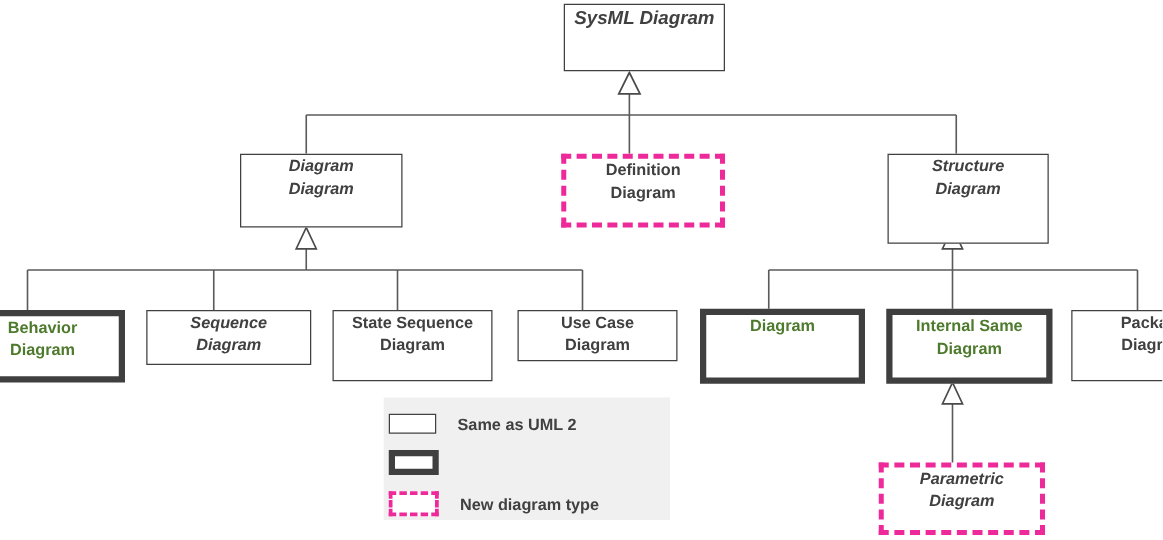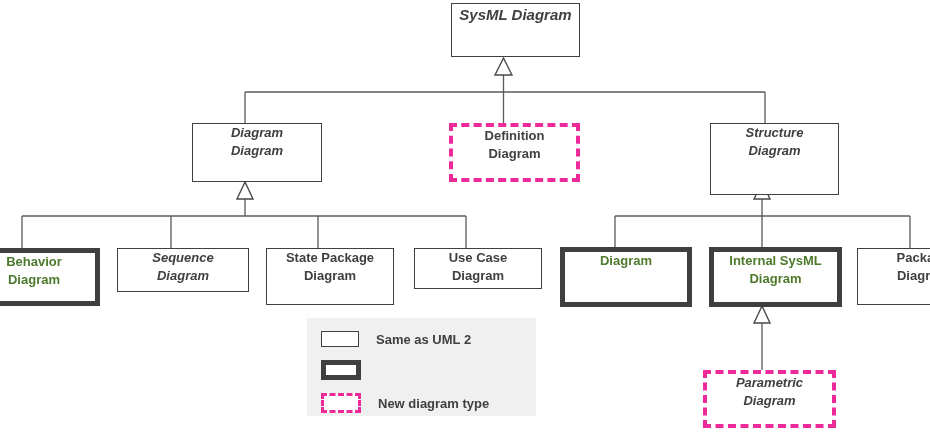--- a/index.html
+++ b/index.html
@@ -14,21 +14,21 @@
     text-align:center;font-weight:bold;font-size:13px;line-height:1.4;color:#404040;margin-left:12px;
   }
   .node.same{border:1.5px solid #404040;}
   .node.modified{border:5px solid #3f3f3f;}
   .node.new{border:4px dashed #ee2a9b;}
   .node.italic{font-style:italic;}
   .node.green{color:#4e7a2d;}
   .node.root{font-size:15px;}
   .legend{
     position:absolute;left:307px;top:318px;width:229px;height:98px;background:#f0f0f0;
-    box-sizing:border-box;padding:13px 0 0 14px;display:flex;flex-direction:column;gap:13px;
+    box-sizing:border-box;padding:13px 0 0 4px;display:flex;flex-direction:column;gap:13px;
   }
   .legend-row{display:flex;align-items:center;gap:17px;}
   .swatch{box-sizing:border-box;background:#fff;}
   .swatch.same{width:38px;height:16px;border:1.5px solid #404040;}
   .swatch.modified{width:40px;height:20px;border:5px solid #3f3f3f;}
   .swatch.new{width:40px;height:20px;border:3px dashed #ee2a9b;}
   .legend-label{font-weight:bold;font-size:13px;color:#404040;}
 </style>
 </head>
 <body>
@@ -85,33 +85,33 @@
 
   <div class="node modified green" style="left:-44px;top:248px;width:132px;height:58px;">
     <span>Behavior</span>
     <span>Diagram</span>
   </div>
   <div class="node same" style="left:105px;top:248px;width:132px;height:44px;font-style:italic;">
     <span>Sequence</span>
     <span>Diagram</span>
   </div>
   <div class="node same" style="left:254px;top:248px;width:128px;height:57px;">
-    <span>State Package</span>
+    <span>State Sequence</span>
     <span>Diagram</span>
   </div>
   <div class="node same" style="left:402px;top:248px;width:128px;height:41px;">
     <span>Use Case</span>
     <span>Diagram</span>
   </div>
 
   <div class="node modified green" style="left:548px;top:247px;width:132px;height:60px;">
     <span>Diagram</span>
   </div>
   <div class="node modified green" style="left:697px;top:247px;width:133px;height:60px;">
-    <span>Internal SysML</span>
+    <span>Internal Same</span>
     <span>Diagram</span>
   </div>
   <div class="node same" style="left:845px;top:248px;width:132px;height:57px;">
     <span>Package</span>
     <span>Diagram</span>
   </div>
 
   <div class="node new" style="left:691px;top:370px;width:133px;height:58px;font-style:italic;">
     <span>Parametric</span>
     <span>Diagram</span>

